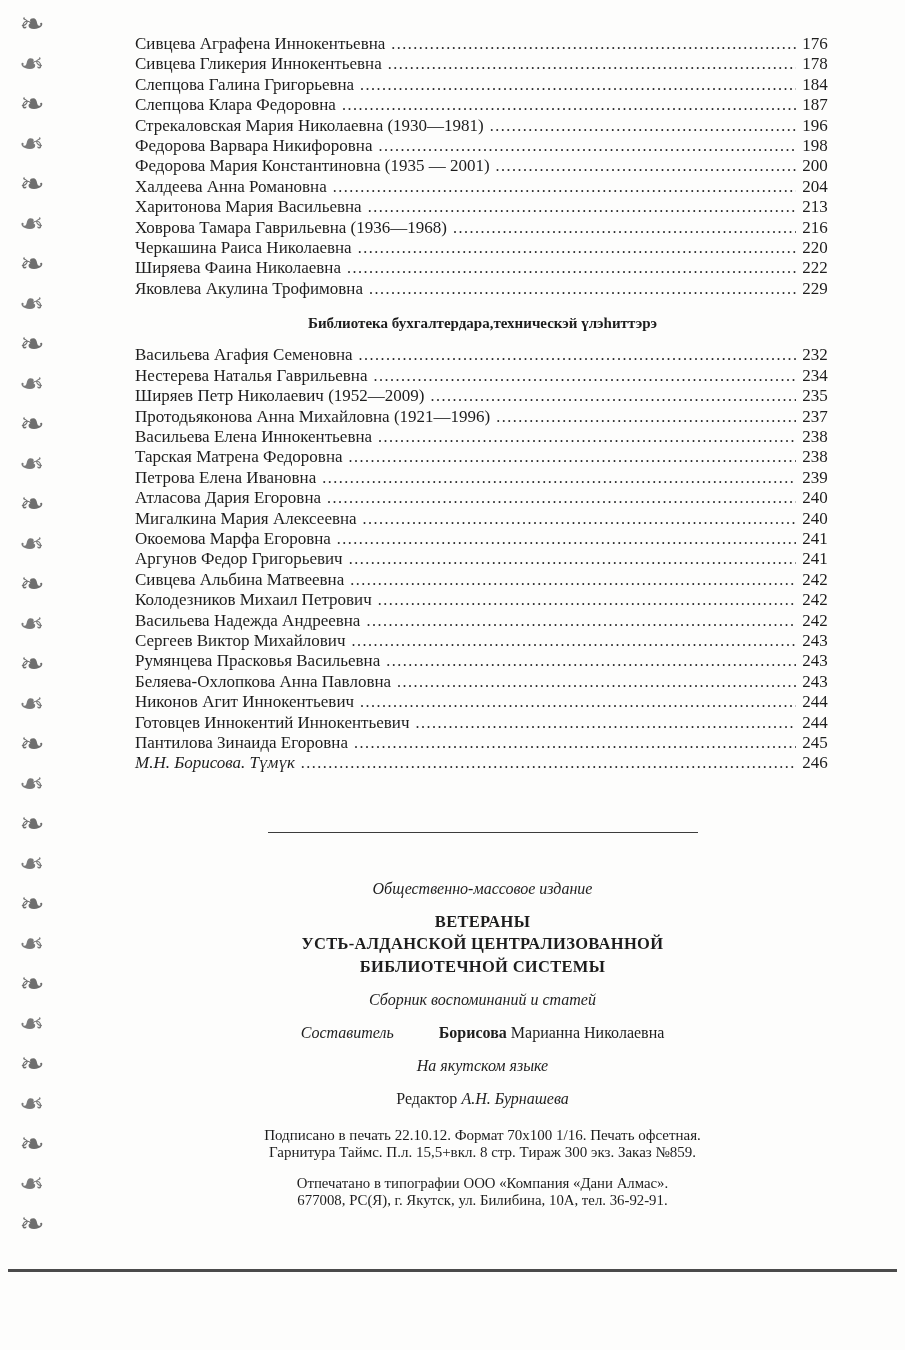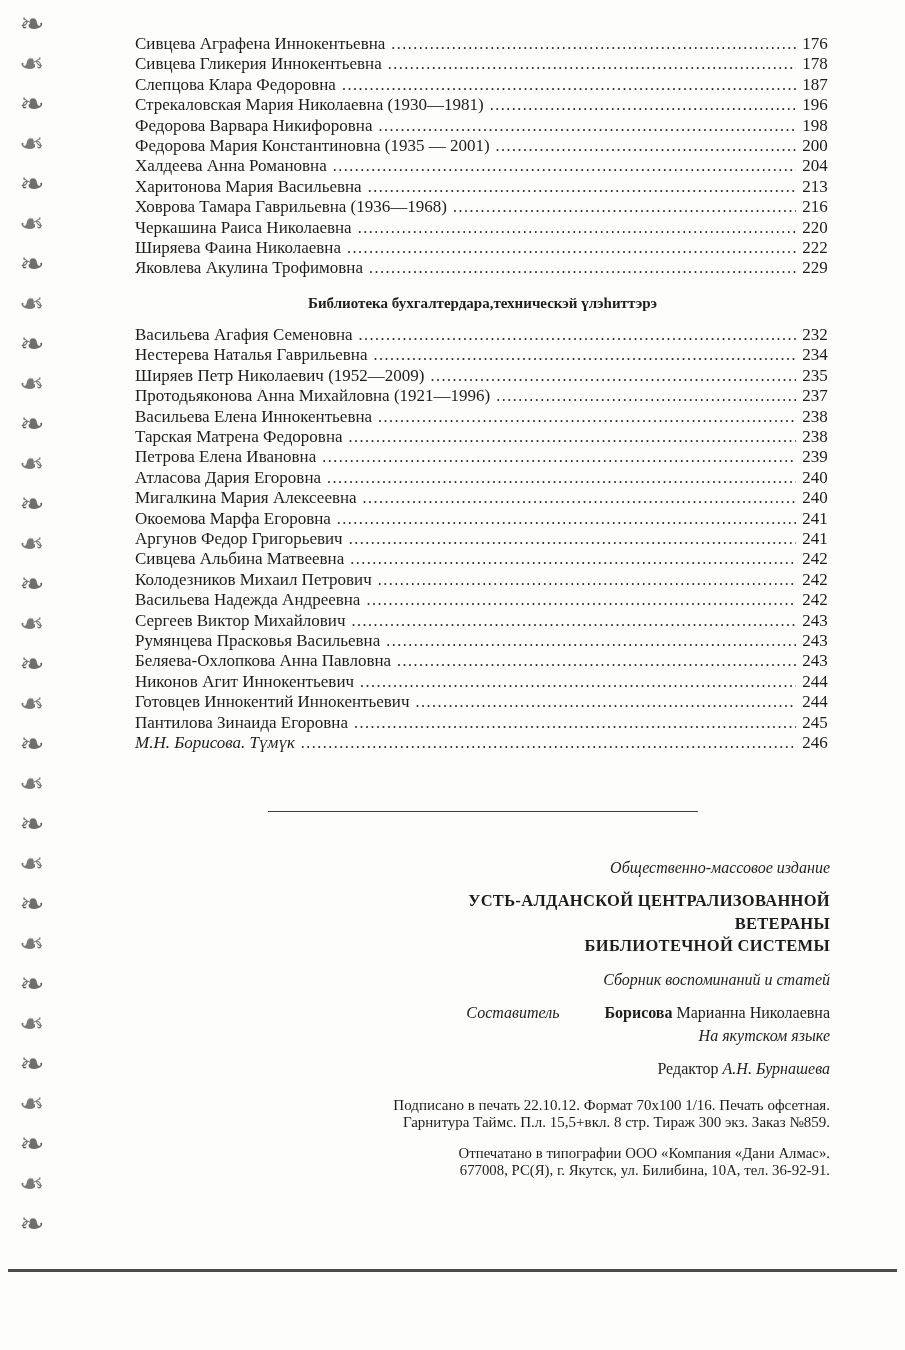--- a/index.html
+++ b/index.html
@@ -89,37 +89,37 @@
   }
 
   .divider {
     margin: 58px auto 0 auto;
     width: 430px;
     border-top: 1.5px solid #3c3c3c;
   }
 
   .colophon {
     margin-top: 46px;
-    text-align: right;
+    text-align: center;
     font-size: 16px;
     line-height: 20px;
   }
   .colophon .italic { font-style: italic; font-family: Liberation Serif, serif; }
   .colophon .bold { font-weight: bold; margin-left: 41px; }
   .edition-type { font-style: italic; font-size: 16px; }
   .book-title {
     margin-top: 12px;
     font-weight: bold;
     font-size: 16.5px;
     line-height: 22.5px;
     letter-spacing: 0.3px;
   }
   .subtitle { margin-top: 12px; font-style: italic; }
   .compiler-line { margin-top: 13px; }
-  .language-note { margin-top: 3px; font-style: italic; }
+  .language-note { margin-top: 13px; font-style: italic; }
   .editor-line { margin-top: 13px; }
   .print-info {
     margin-top: 18px;
     font-size: 15px;
     line-height: 17px;
   }
   .printer-info {
     margin-top: 14px;
     font-size: 14.8px;
     line-height: 17px;
@@ -174,20 +174,25 @@
           <span class="toc-page">176</span>
         </div>
 
         <div class="toc-row">
           <span class="toc-name">Сивцева Гликерия Иннокентьевна</span>
           <span class="leader"></span>
           <span class="toc-page">178</span>
         </div>
 
 
+        <div class="toc-row">
+          <span class="toc-name">Слепцова Галина Григорьевна</span>
+          <span class="leader"></span>
+          <span class="toc-page">184</span>
+        </div>
 
         <div class="toc-row">
           <span class="toc-name">Слепцова Клара Федоровна</span>
           <span class="leader"></span>
           <span class="toc-page">187</span>
         </div>
 
         <div class="toc-row">
           <span class="toc-name">Стрекаловская Мария Николаевна (1930—1981)</span>
           <span class="leader"></span>
@@ -372,22 +377,22 @@
           <span class="leader"></span>
           <span class="toc-page">246</span>
         </div>
       </div>
 
     <div class="divider"></div>
 
     <div class="colophon">
       <div class="edition-type">Общественно-массовое издание</div>
       <div class="book-title">
+        <div>ВЕТЕРАНЫ</div>
         <div>УСТЬ-АЛДАНСКОЙ ЦЕНТРАЛИЗОВАННОЙ</div>
-        <div>ВЕТЕРАНЫ</div>
         <div>БИБЛИОТЕЧНОЙ СИСТЕМЫ</div>
       </div>
       <div class="subtitle">Сборник воспоминаний и статей</div>
       <div class="compiler-line">
         <span class="italic">Составитель</span>
         <span class="bold">Борисова</span>
         <span>Марианна Николаевна</span>
       </div>
       <div class="language-note">На якутском языке</div>
       <div class="editor-line">

